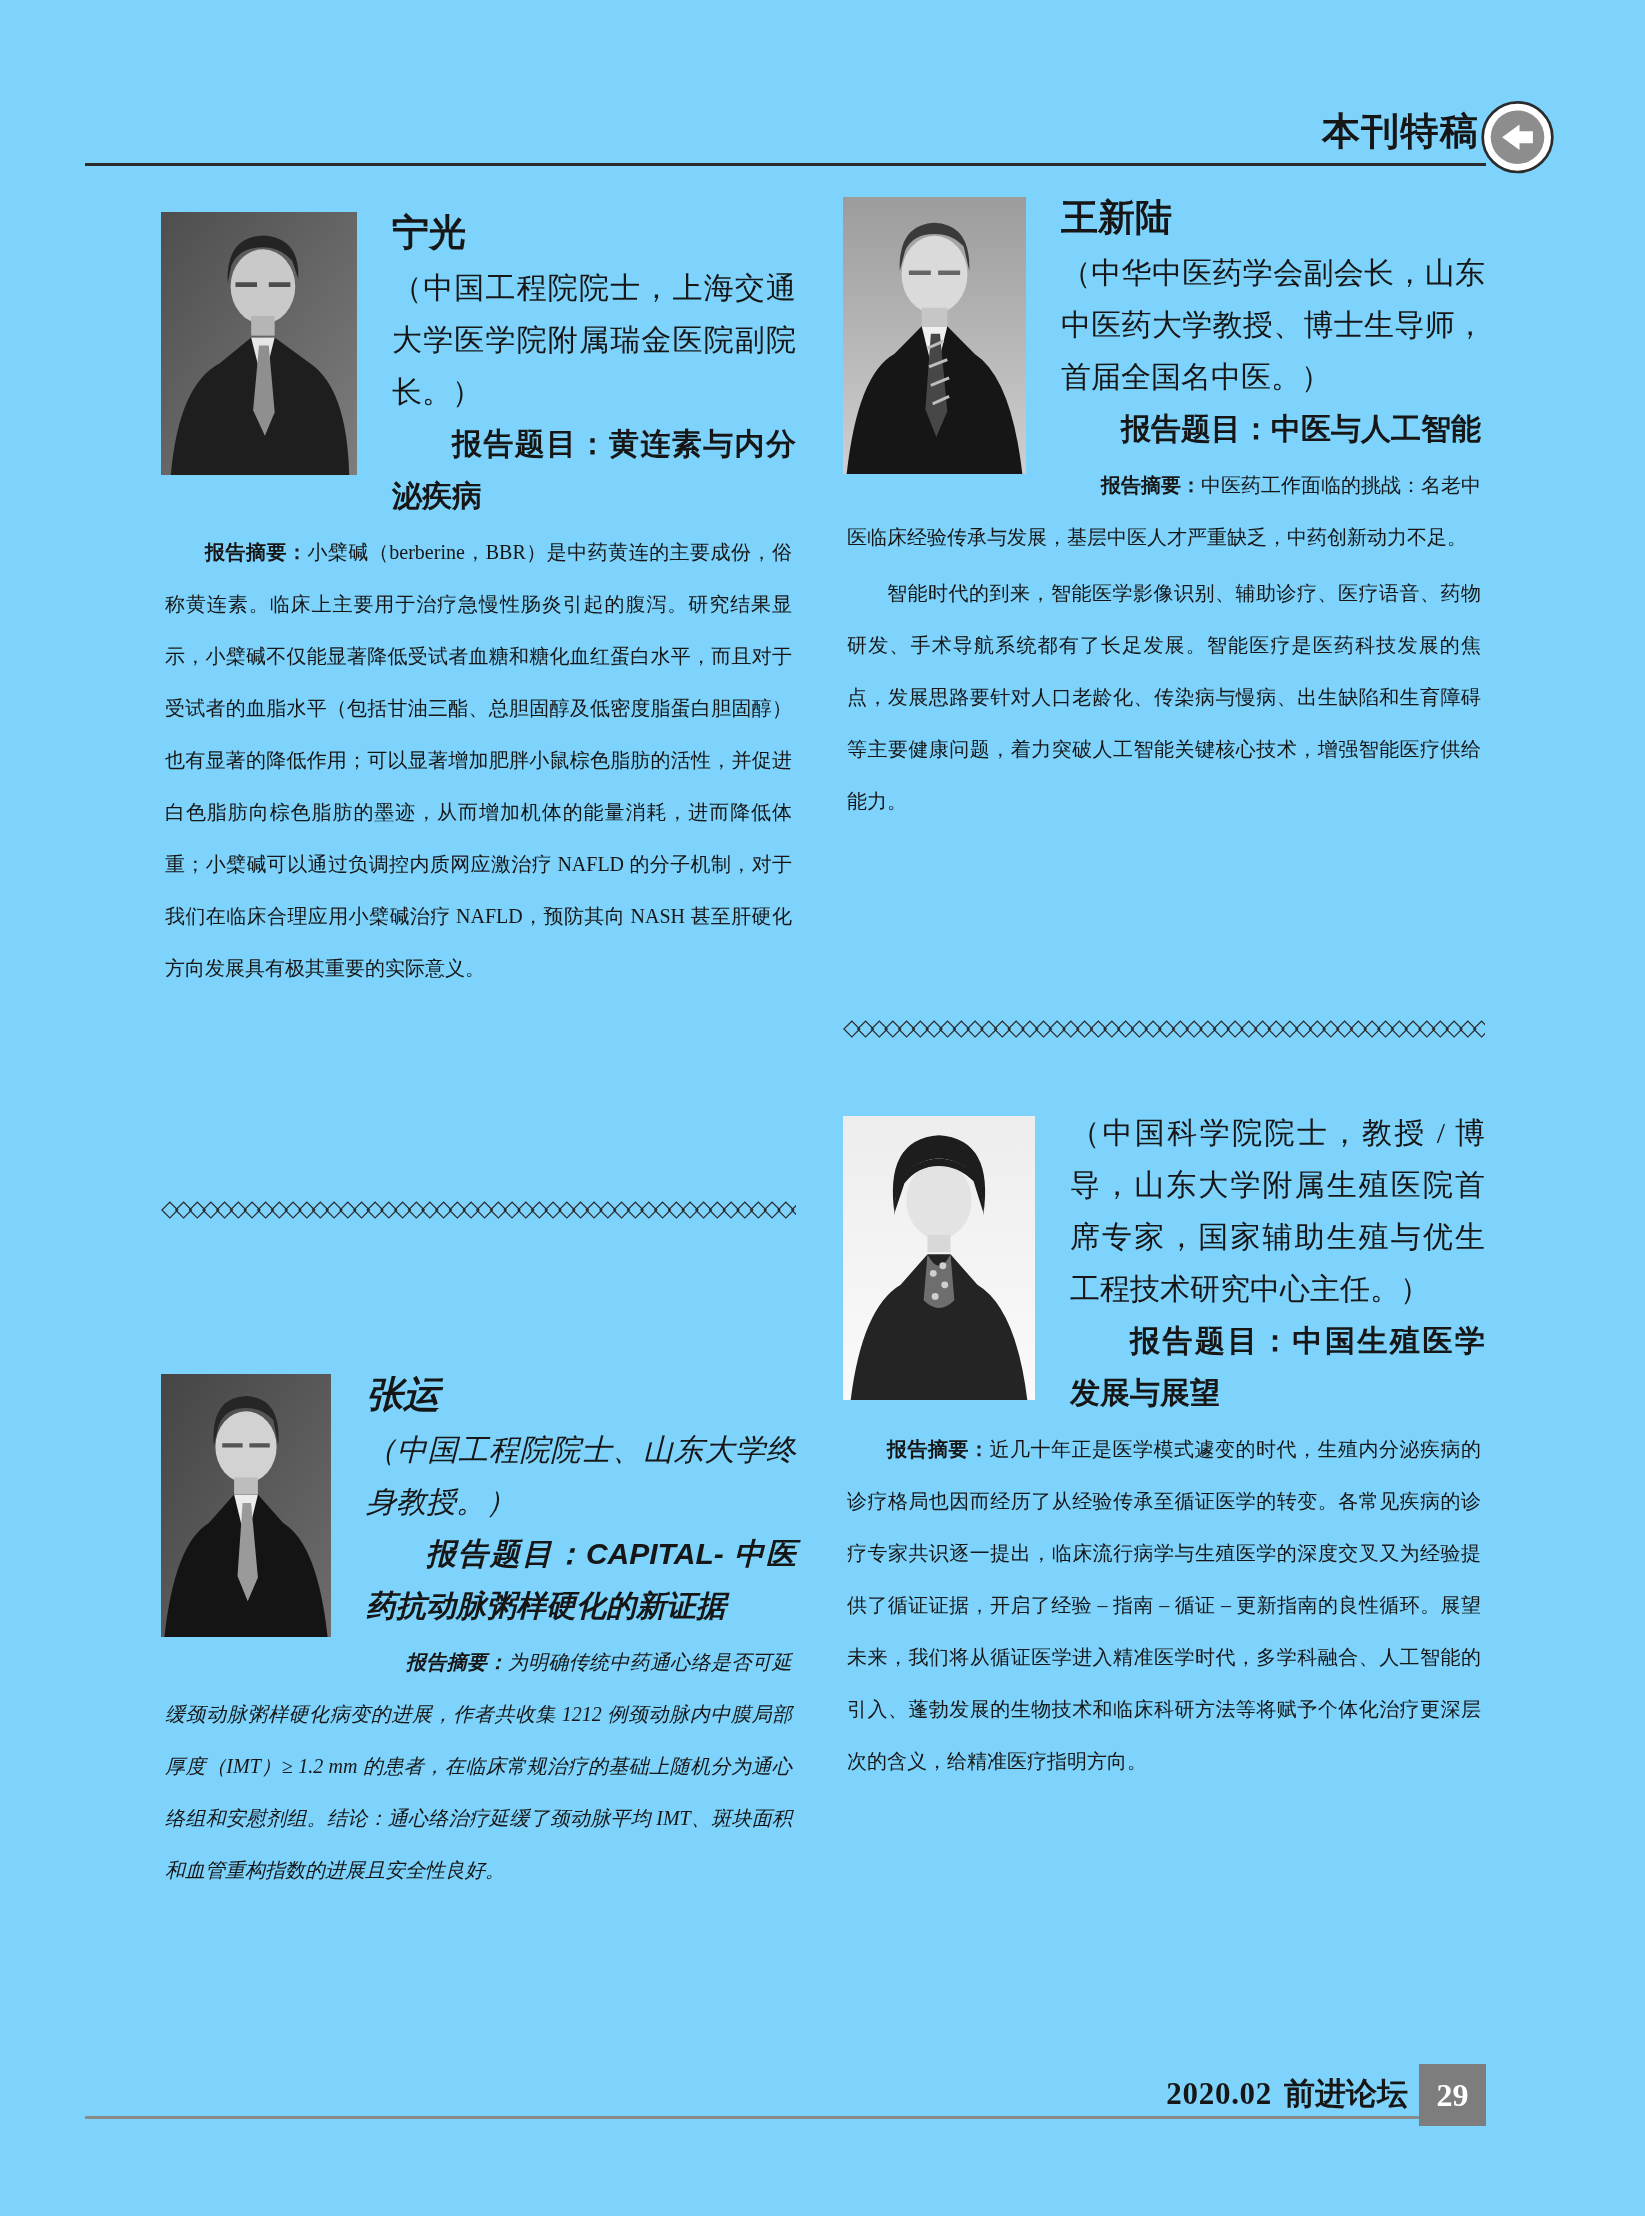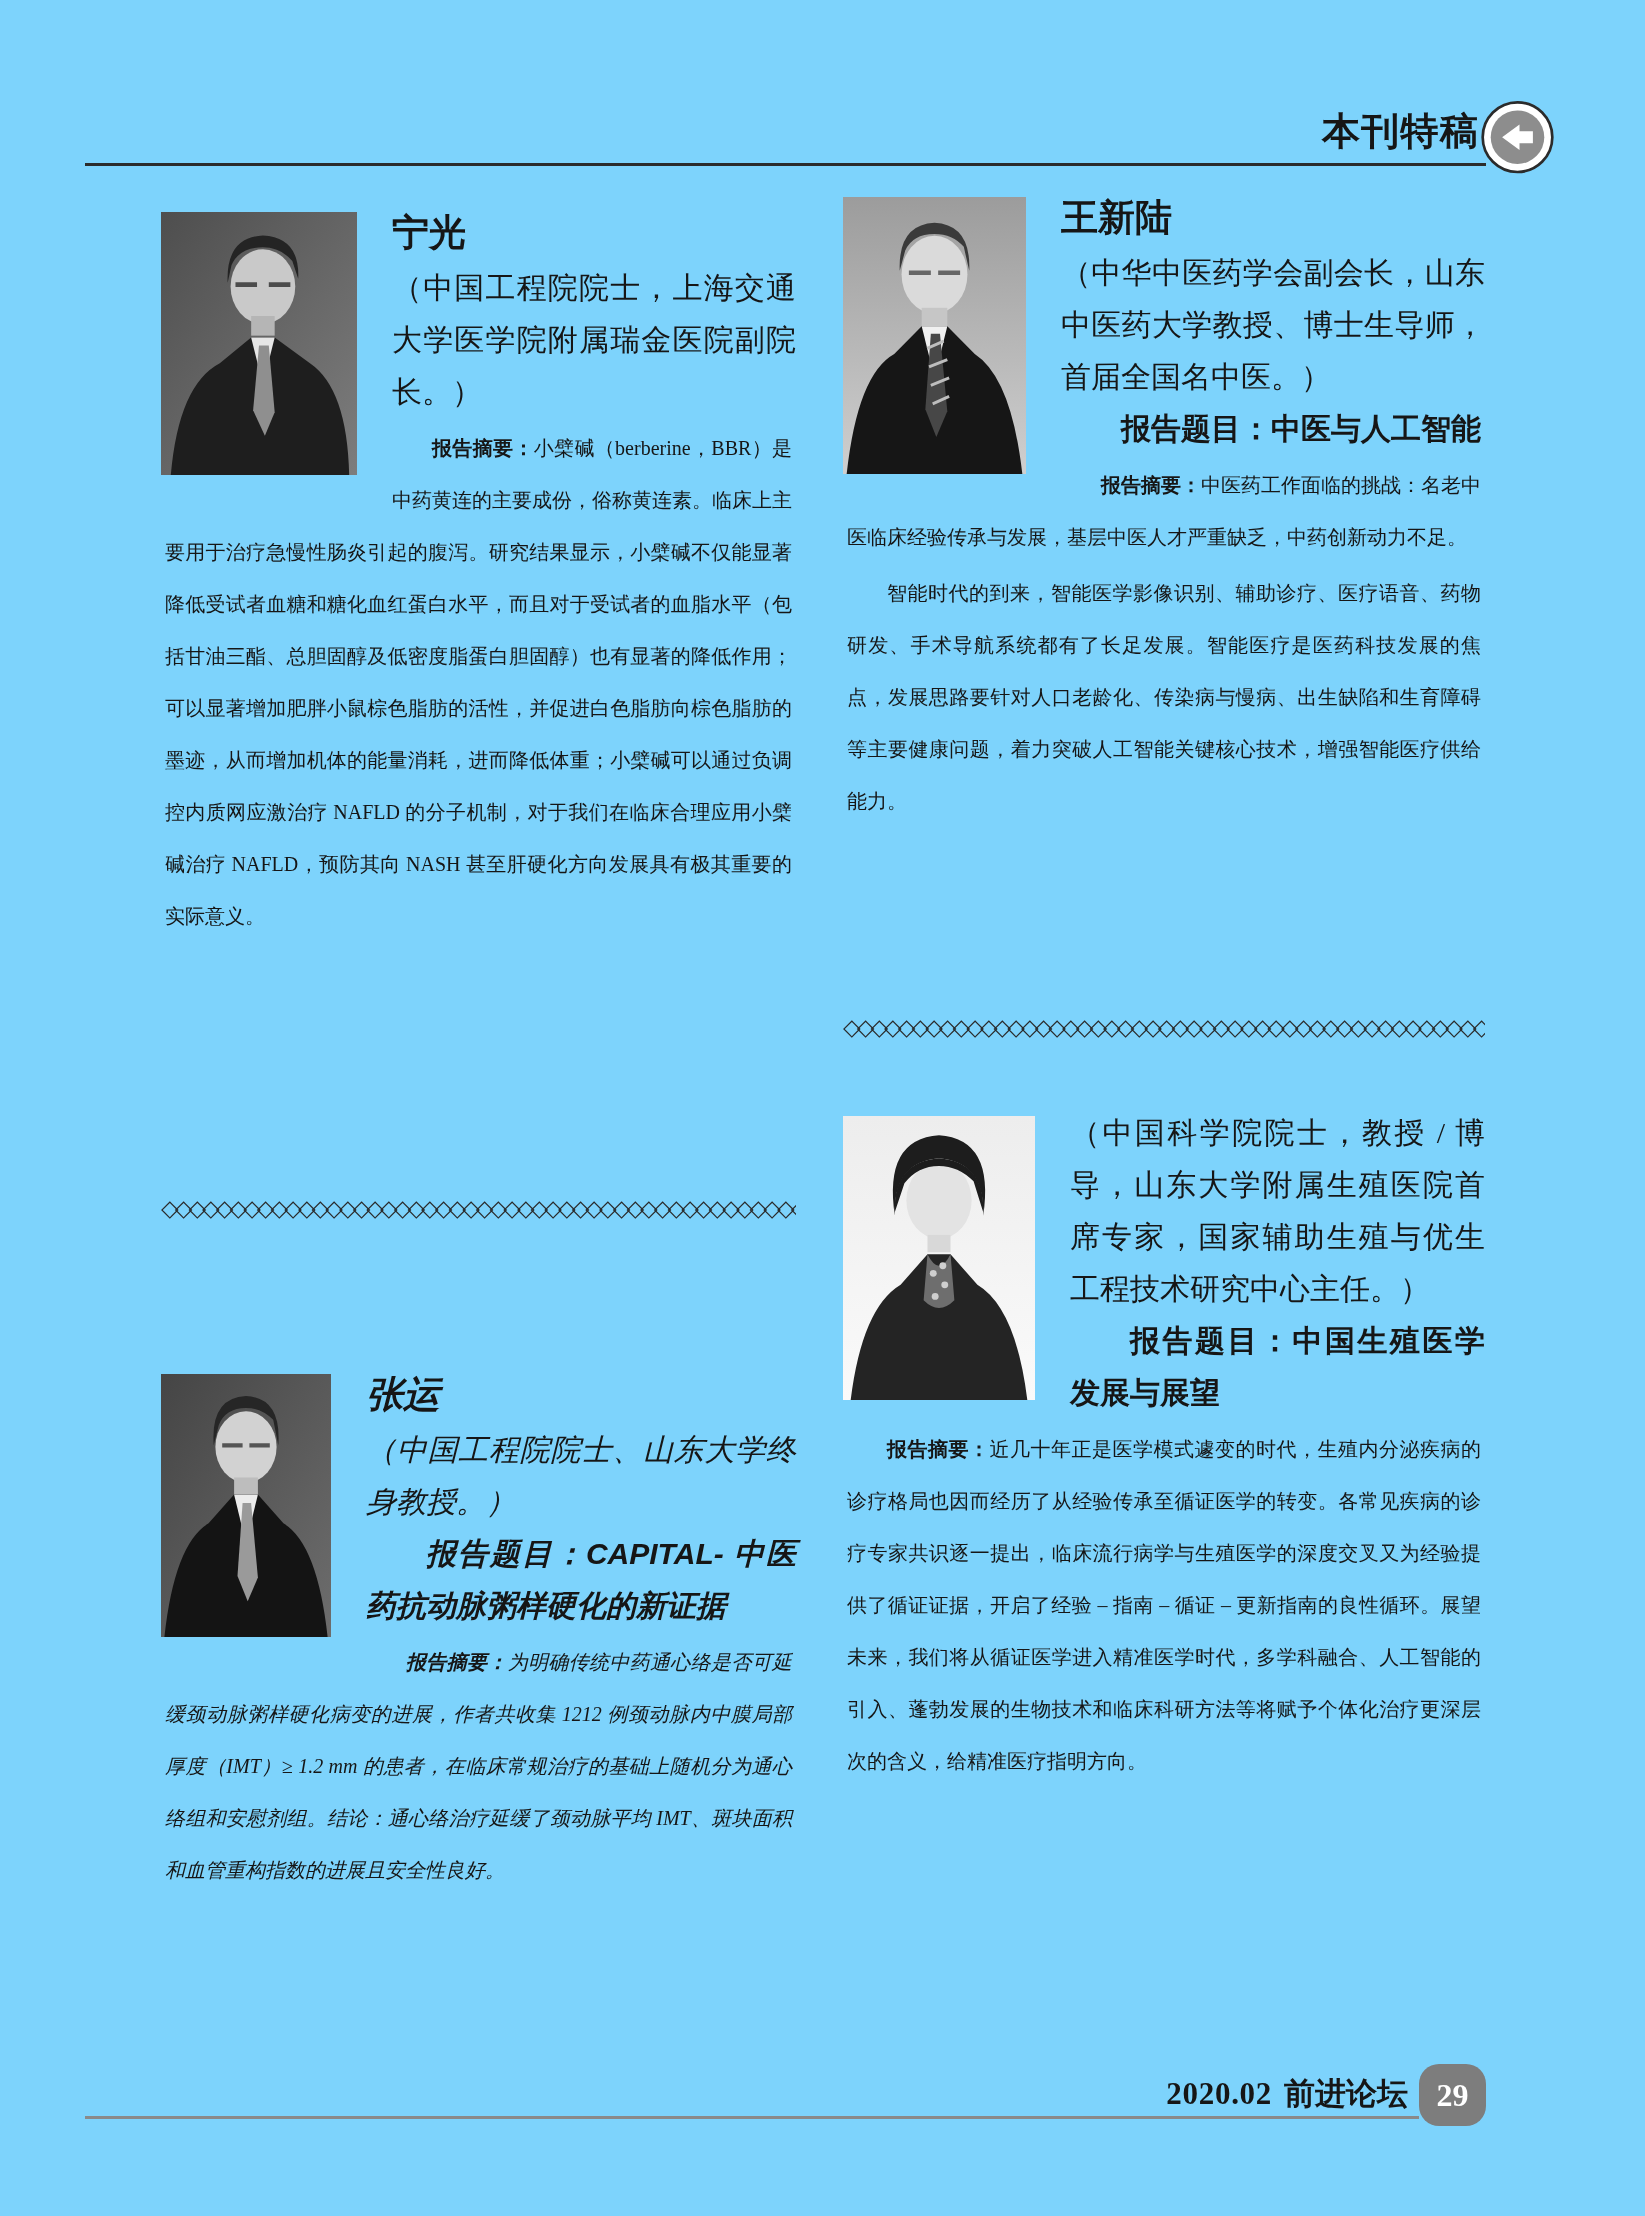--- a/index.html
+++ b/index.html
@@ -46,21 +46,21 @@
   #divider-right{left:843px;top:1016px;width:642px;}
   
   .footer-rule{position:absolute;left:85px;top:2116px;width:1334px;height:2.7px;background:#8a8a8a;}
   .footer-text{
     position:absolute;left:1075px;top:2073px;width:333px;text-align:right;
     font-weight:bold;font-size:31px;white-space:nowrap;
   }
   .footer-text .issue{margin-right:12px;letter-spacing:0.7px;}
   .footer-pagebox{
     position:absolute;left:1419px;top:2064px;width:67px;height:62px;background:#7d7d7d;
-    color:#ffffff;text-align:center;font-weight:bold;font-size:32px;line-height:62px;border-radius:20px;
+    color:#ffffff;text-align:center;font-weight:bold;font-size:32px;line-height:62px;
   }
 </style>
 </head>
 <body>
 
 <div class="page">
 
   <div class="header-rule"></div>
   <div class="header-title">本刊特稿</div>
   <div class="header-icon">
@@ -85,20 +85,21 @@
         <path d="M34 36 Q33 13 52 12 Q71 13 70 34 L67 25 Q61 18 52 18 Q40 18 36 27 Z" fill="#242424"></path>
         <path d="M38 37 h11 M55 37 h11" stroke="#4c4c4c" stroke-width="2.5" fill="none"></path>
         <rect x="46" y="53" width="12" height="10" fill="#b5b5b5"></rect>
         <path d="M5 134 Q9 88 30 77 L46 64 L58 64 L76 77 Q95 90 96 134 Z" fill="#1e1e1e"></path>
         <path d="M46 64 L52 88 L58 64 Z" fill="#e6e6e6"></path>
         <path d="M50 68 L55 68 L58 102 L53 114 L47 101 Z" fill="#8f8f8f"></path>
       </svg>
     </div>
     <h2 class="name">宁光</h2>
     <p class="bio">（中国工程院院士，上海交通大学医学院附属瑞金医院副院长。）</p>
+    <p class="topic"><span class="label">报告题目：</span><span>黄连素与内分泌疾病</span></p>
     <p class="abs"><span class="label">报告摘要：</span><span>小檗碱（berberine，BBR）是中药黄连的主要成份，俗称黄连素。临床上主要用于治疗急慢性肠炎引起的腹泻。研究结果显示，小檗碱不仅能显著降低受试者血糖和糖化血红蛋白水平，而且对于受试者的血脂水平（包括甘油三酯、总胆固醇及低密度脂蛋白胆固醇）也有显著的降低作用；可以显著增加肥胖小鼠棕色脂肪的活性，并促进白色脂肪向棕色脂肪的墨迹，从而增加机体的能量消耗，进而降低体重；小檗碱可以通过负调控内质网应激治疗 NAFLD 的分子机制，对于我们在临床合理应用小檗碱治疗 NAFLD，预防其向 NASH 甚至肝硬化方向发展具有极其重要的实际意义。</span></p>
   </section>
 
   <section class="sec" id="sec-wx">
     <div class="photo">
       <svg viewBox="0 0 100 150" preserveAspectRatio="none">
         <defs>
             <linearGradient id="g-wx" x1="0" y1="0" x2="0" y2="1">
           <stop offset="0" stop-color="#9c9c9c"></stop>
               <stop offset="1" stop-color="#cfcfcf"></stop>

